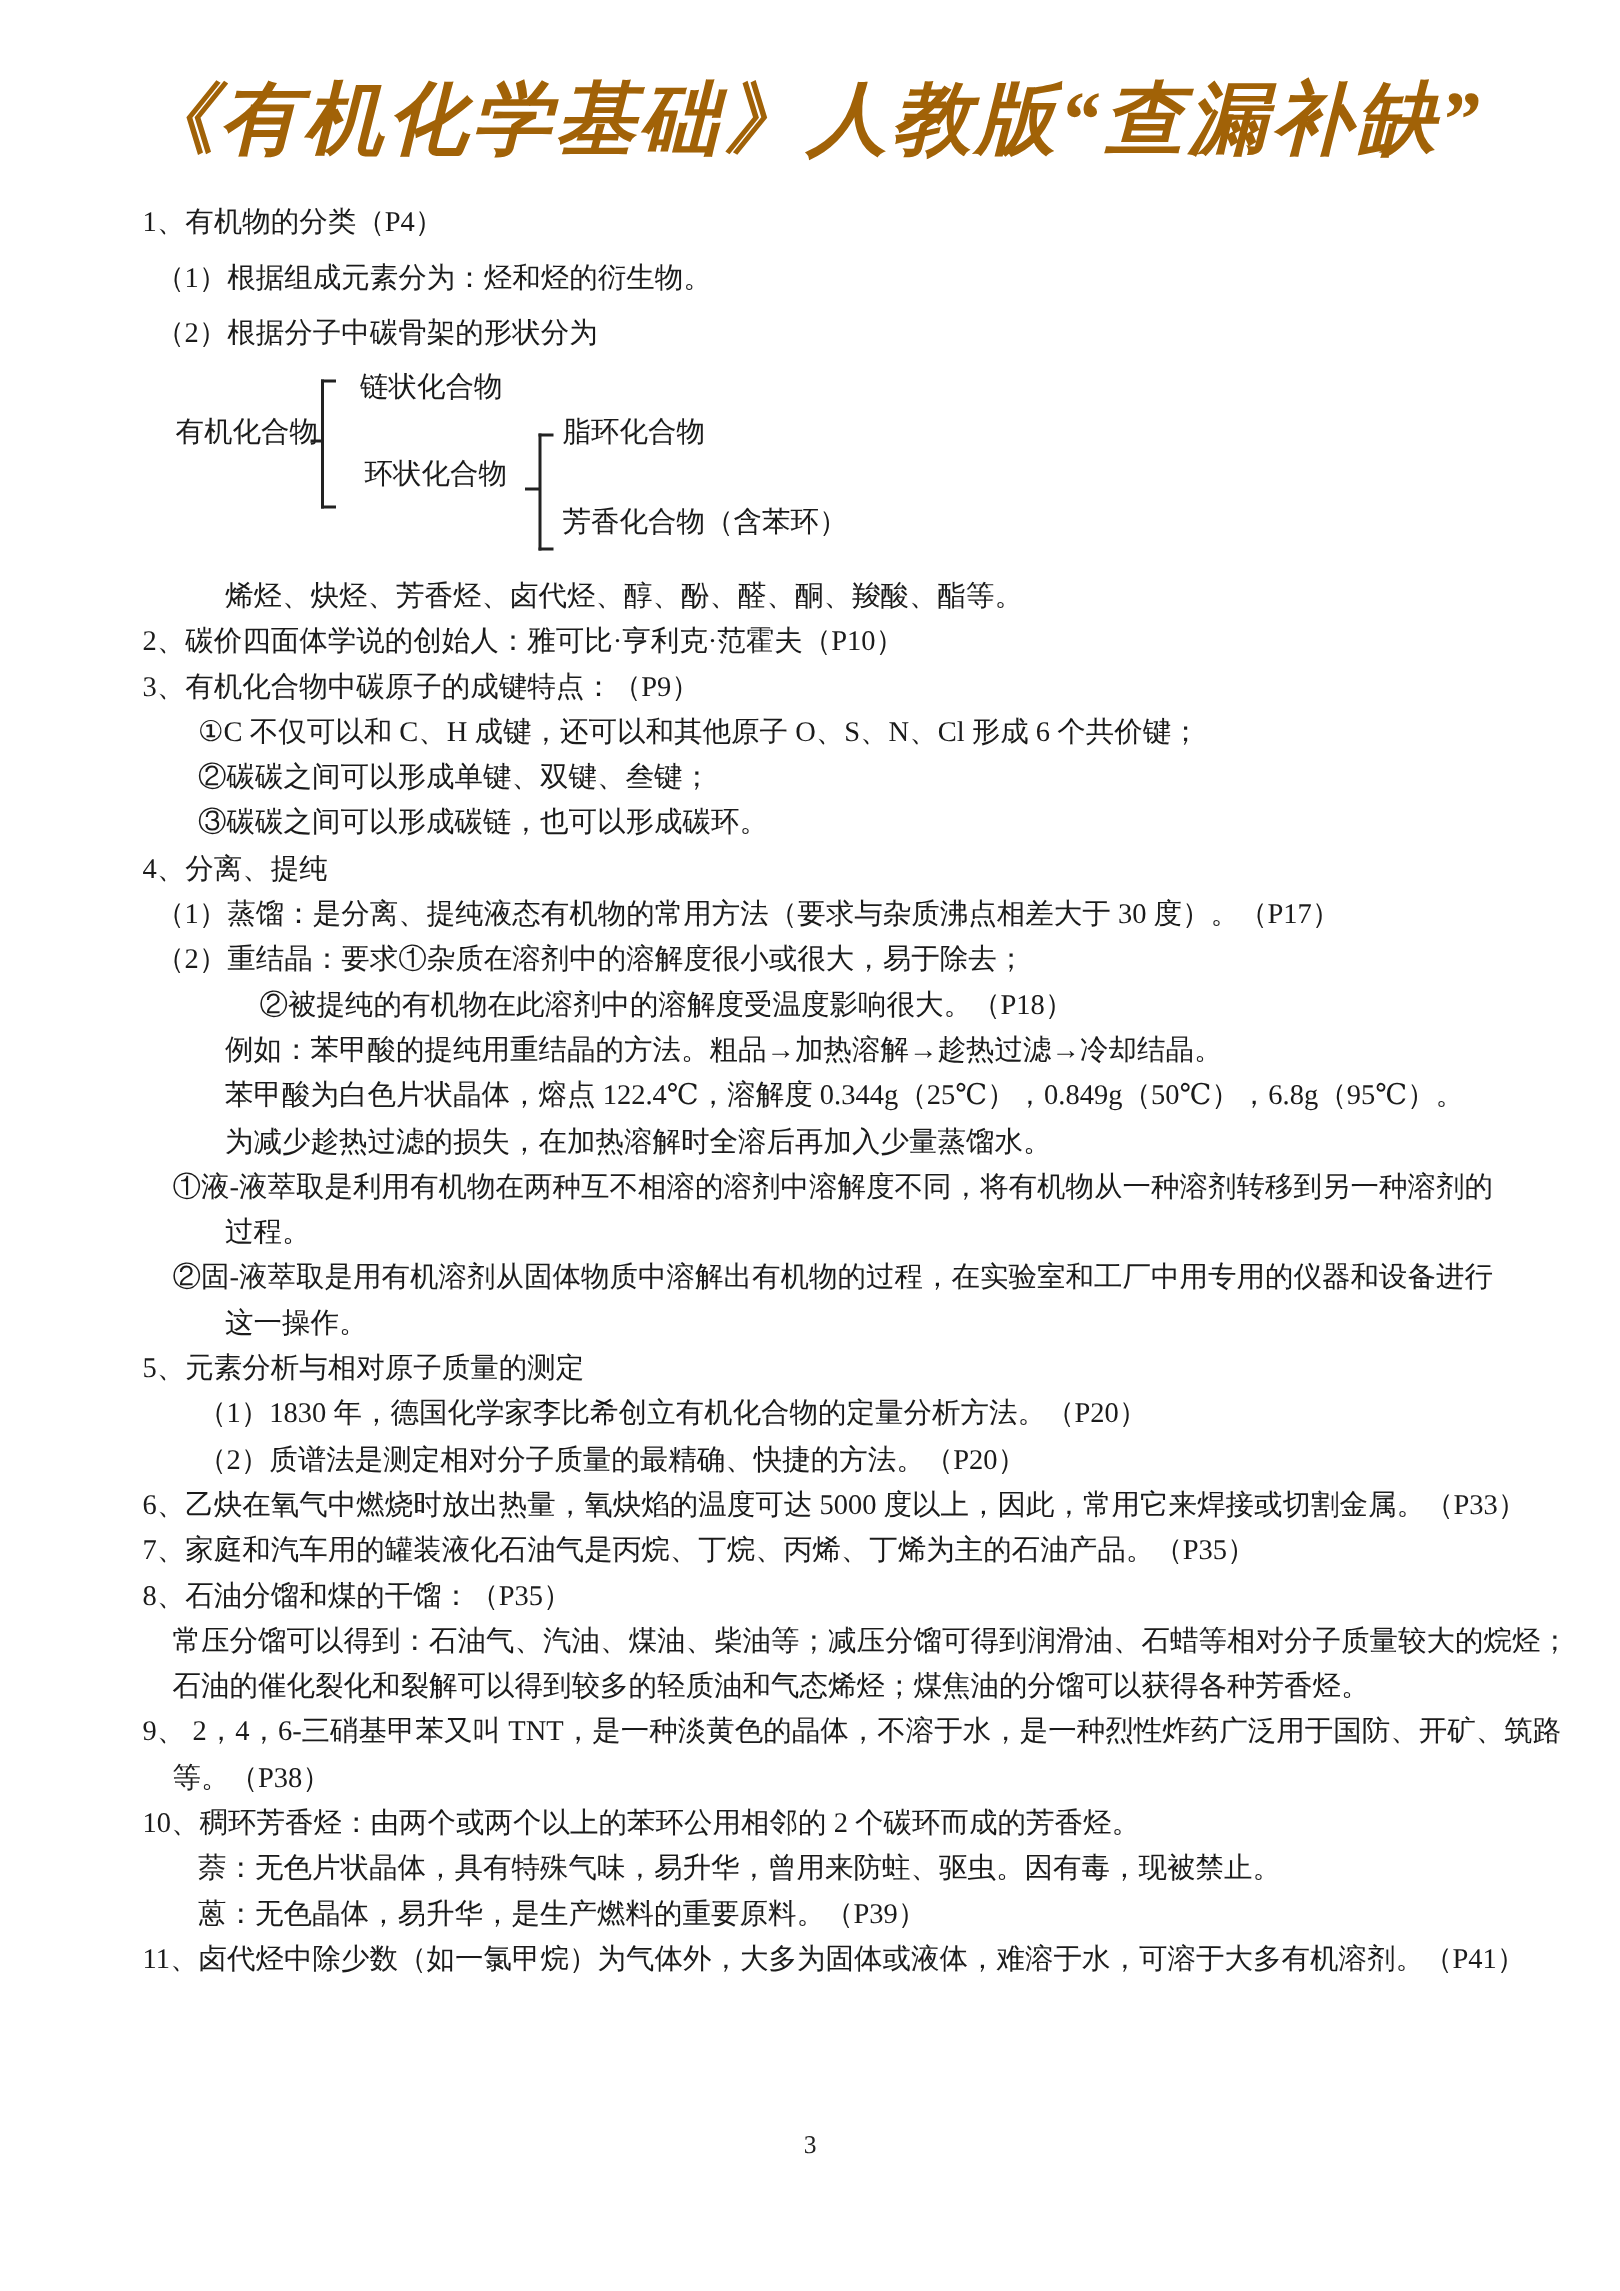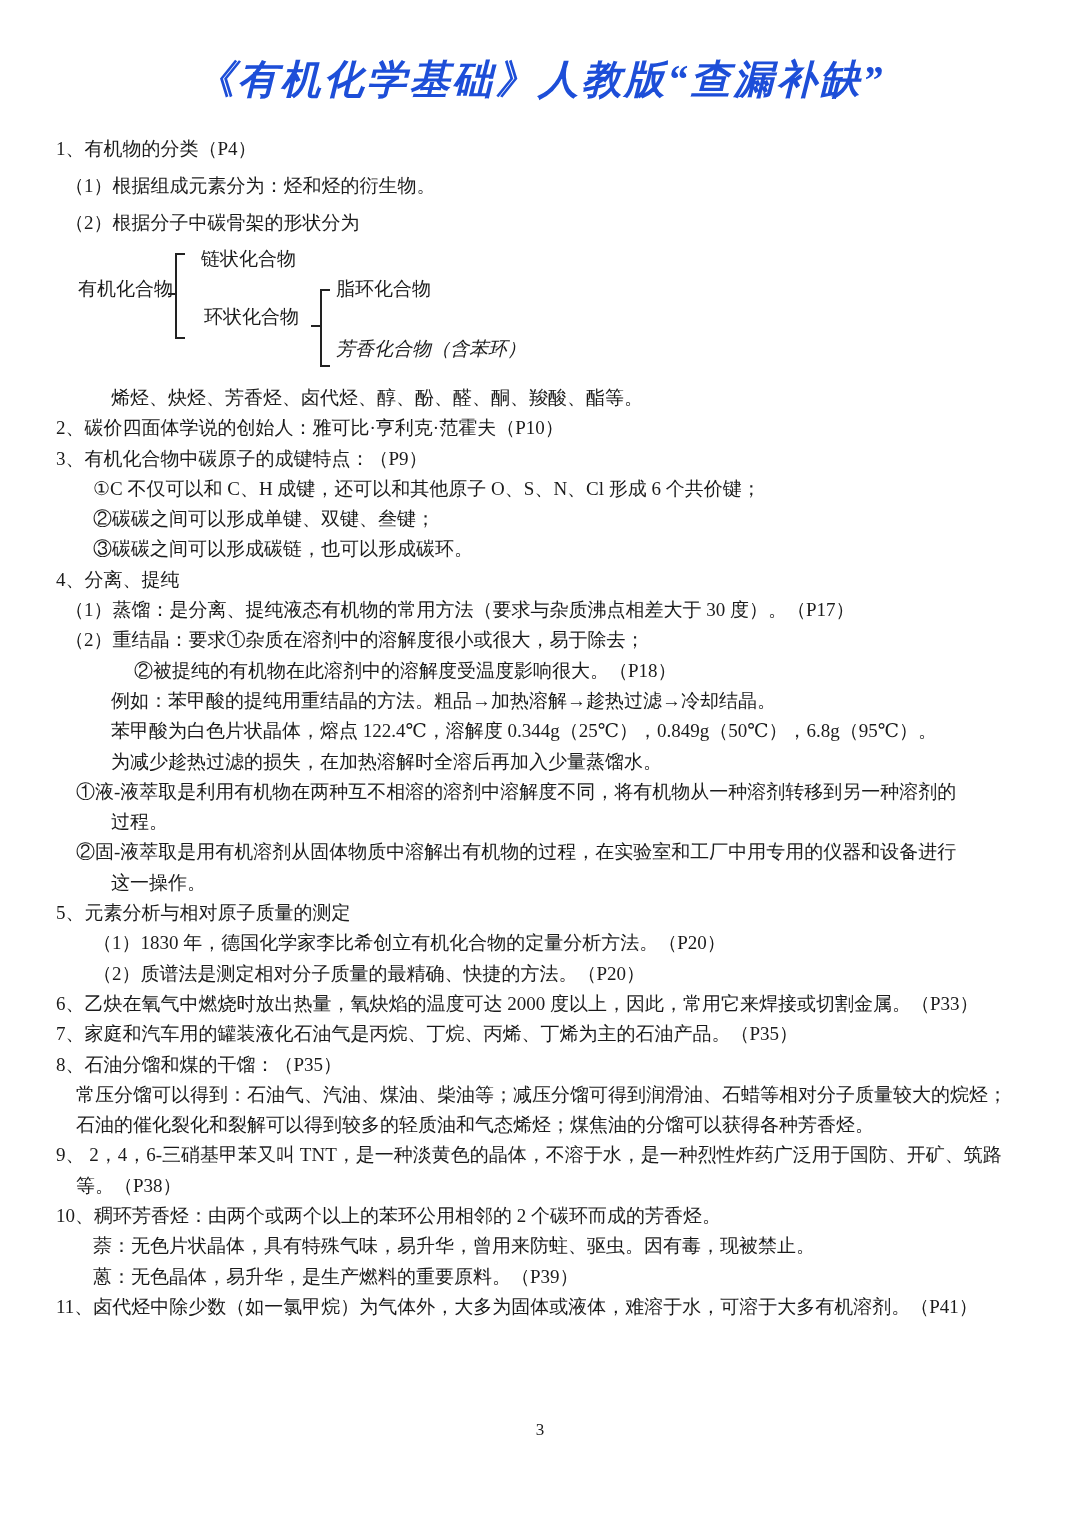--- a/index.html
+++ b/index.html
@@ -8,30 +8,30 @@
     width:1080px; height:1527px;
     margin:0 auto;
     background:#ffffff;
     overflow:hidden;
     font-family:"Liberation Serif","DejaVu Serif",serif;
     color:#1b1b1b;
   }
   .title {
     margin:54px 40px 24px 40px;
     text-align:center;
-    font-size:40px;
+    font-size:53px;
     line-height:52px;
     font-weight:bold;
     font-style:italic;
     letter-spacing:3px;
-    color:#1d4ed8;
+    color:#a16207;
     white-space:nowrap;
   }
   .content {
-    padding-left:56px;
+    padding-left:95px;
     padding-right:30px;
     font-size:19px;
   }
   .pre .line  { line-height:37px; }
   .post .line { line-height:30.3px; }
   .line { white-space:nowrap; }
   .ind1 { margin-left:0; }
   .ind2 { margin-left:9px; }
   .ind3 { margin-left:20px; }
   .ind4 { margin-left:37px; }
@@ -43,21 +43,21 @@
     position:relative;
     height:128px;
     margin:6px 0 8px 0;
     font-size:19px;
   }
   .diagram .lbl { position:absolute; white-space:nowrap; line-height:20px; }
   .d-root  { left:22px;  top:32px;text-align:right; }
   .d-chain { left:145px; top:2px; }
   .d-ring  { left:148px; top:60px; }
   .d-ali   { left:280px; top:32px; }
-  .d-aro   { left:280px; top:92px;font-style:italic; }
+  .d-aro   { left:280px; top:92px; }
   .brk {
     position:absolute;
     width:8px;
     border-left:2px solid #222;
     border-top:2px solid #222;
     border-bottom:2px solid #222;
   }
   .brk1 { left:119px; top:6px;  height:82px; }
   .brk2 { left:264px; top:42px; height:74px; }
   .conn { position:absolute; height:2px; background:#222; }
@@ -114,21 +114,21 @@
         <div class="line ind5">例如：苯甲酸的提纯用重结晶的方法。粗品→加热溶解→趁热过滤→冷却结晶。</div>
         <div class="line ind5">苯甲酸为白色片状晶体，熔点 122.4℃，溶解度 0.344g（25℃），0.849g（50℃），6.8g（95℃）。</div>
         <div class="line ind5">为减少趁热过滤的损失，在加热溶解时全溶后再加入少量蒸馏水。</div>
         <div class="line ind3">①液-液萃取是利用有机物在两种互不相溶的溶剂中溶解度不同，将有机物从一种溶剂转移到另一种溶剂的</div>
         <div class="line ind5">过程。</div>
         <div class="line ind3">②固-液萃取是用有机溶剂从固体物质中溶解出有机物的过程，在实验室和工厂中用专用的仪器和设备进行</div>
         <div class="line ind5">这一操作。</div>
         <div class="line ind1">5、元素分析与相对原子质量的测定</div>
         <div class="line ind4">（1）1830 年，德国化学家李比希创立有机化合物的定量分析方法。（P20）</div>
         <div class="line ind4">（2）质谱法是测定相对分子质量的最精确、快捷的方法。（P20）</div>
-        <div class="line ind1">6、乙炔在氧气中燃烧时放出热量，氧炔焰的温度可达 2000 度以上，因此，常用它来焊接或切割金属。（P33）</div>
+        <div class="line ind1">6、乙炔在氧气中燃烧时放出热量，氧炔焰的温度可达 5000 度以上，因此，常用它来焊接或切割金属。（P33）</div>
         <div class="line ind1">7、家庭和汽车用的罐装液化石油气是丙烷、丁烷、丙烯、丁烯为主的石油产品。（P35）</div>
         <div class="line ind1">8、石油分馏和煤的干馏：（P35）</div>
         <div class="line ind3">常压分馏可以得到：石油气、汽油、煤油、柴油等；减压分馏可得到润滑油、石蜡等相对分子质量较大的烷烃；</div>
         <div class="line ind3">石油的催化裂化和裂解可以得到较多的轻质油和气态烯烃；煤焦油的分馏可以获得各种芳香烃。</div>
         <div class="line ind1">9、 2，4，6-三硝基甲苯又叫 TNT，是一种淡黄色的晶体，不溶于水，是一种烈性炸药广泛用于国防、开矿、筑路</div>
         <div class="line ind3">等。（P38）</div>
         <div class="line ind1">10、稠环芳香烃：由两个或两个以上的苯环公用相邻的 2 个碳环而成的芳香烃。</div>
         <div class="line ind4">萘：无色片状晶体，具有特殊气味，易升华，曾用来防蛀、驱虫。因有毒，现被禁止。</div>
         <div class="line ind4">蒽：无色晶体，易升华，是生产燃料的重要原料。（P39）</div>
         <div class="line ind1">11、卤代烃中除少数（如一氯甲烷）为气体外，大多为固体或液体，难溶于水，可溶于大多有机溶剂。（P41）</div>

